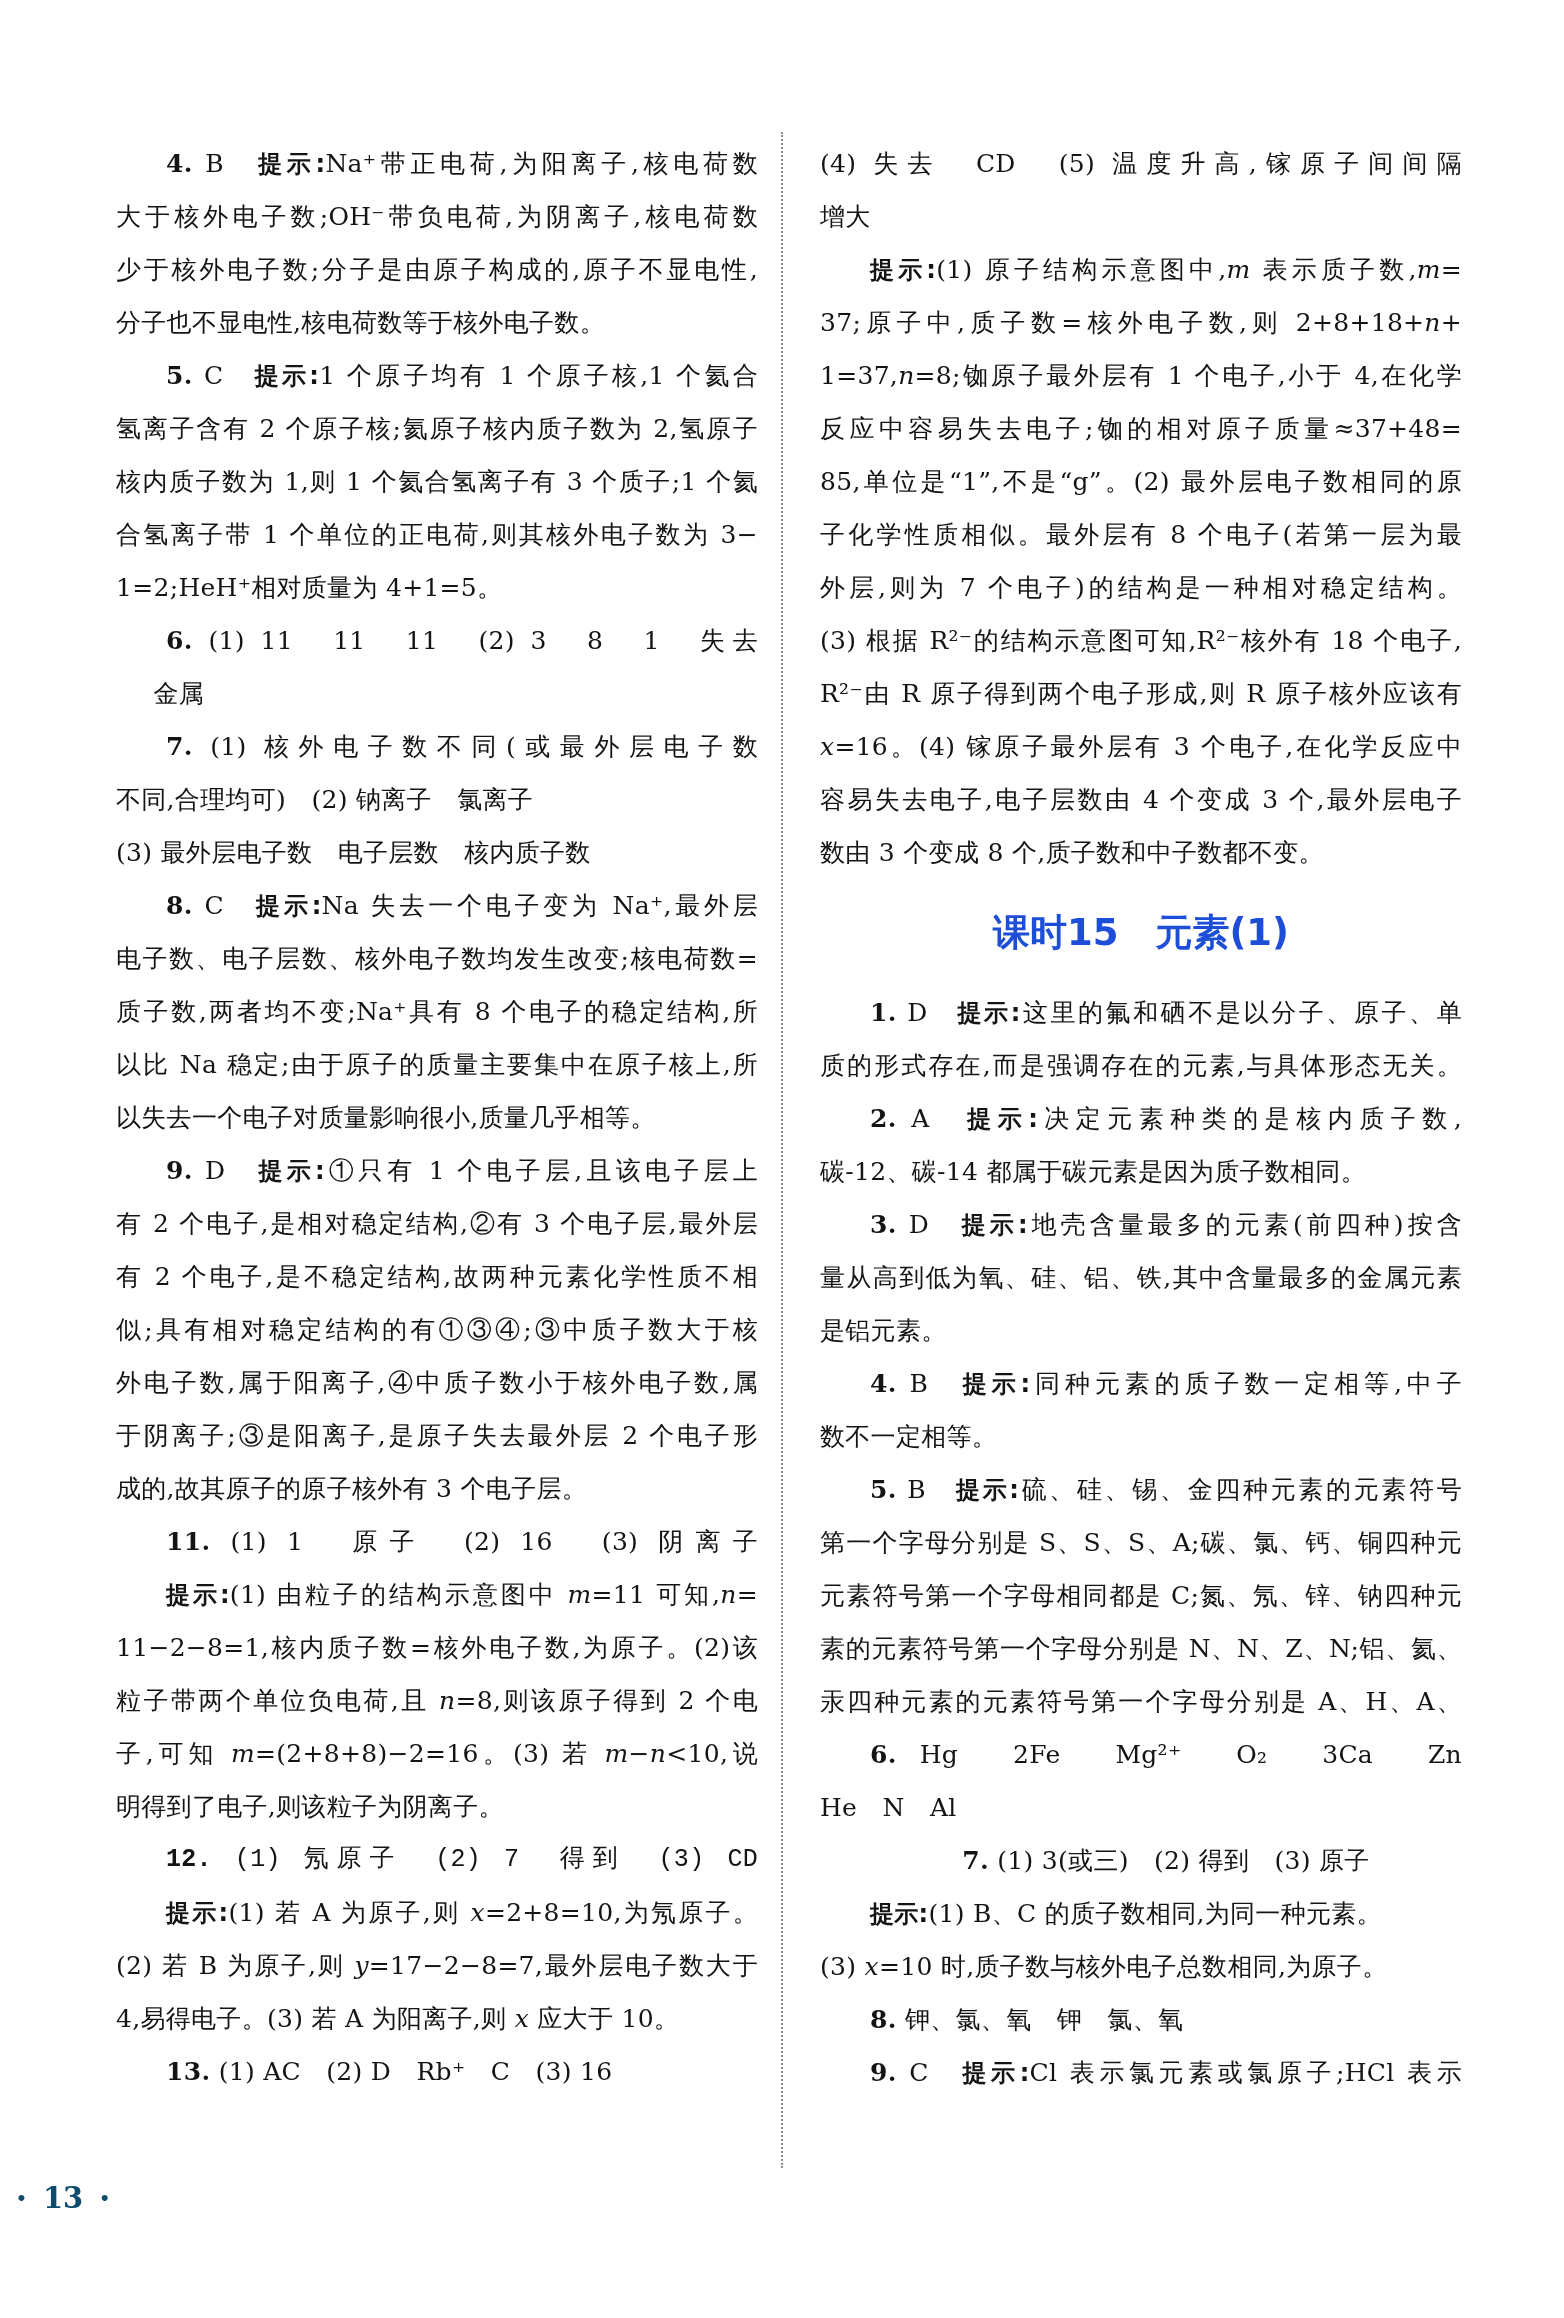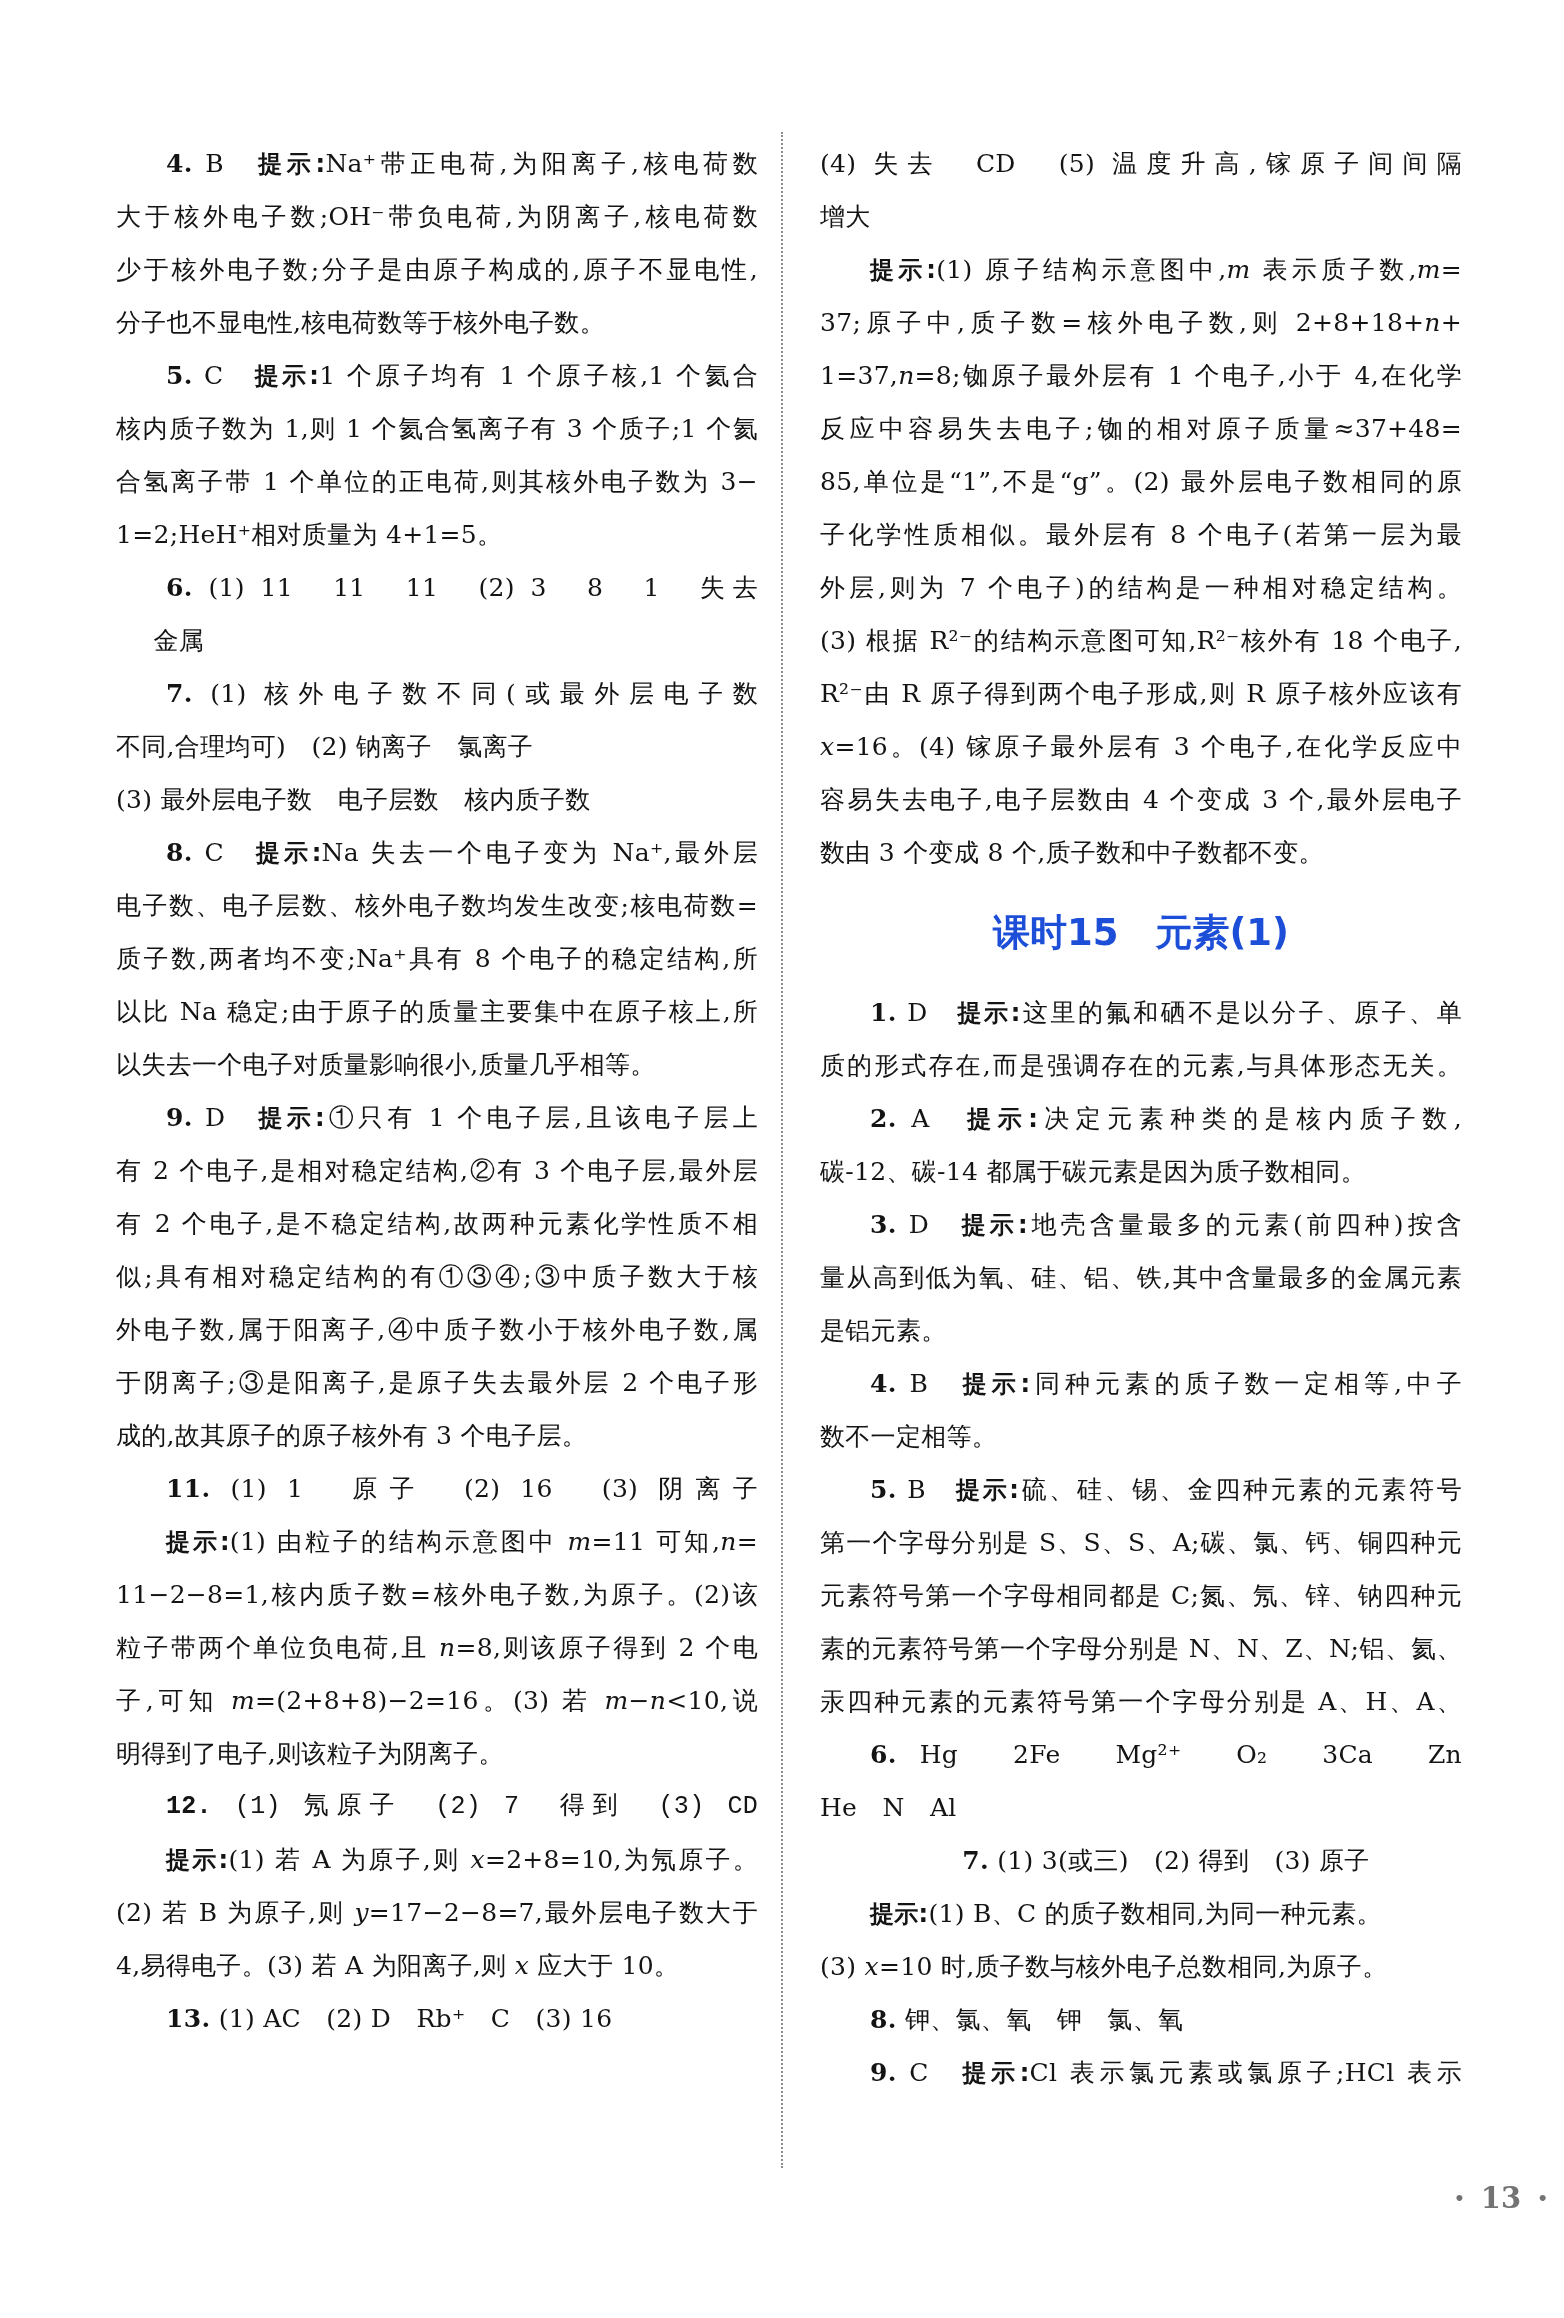--- a/index.html
+++ b/index.html
@@ -40,42 +40,43 @@
   .heading{
     height:107px;
     display:flex;align-items:center;justify-content:center;
     font-family:"DejaVu Sans","Liberation Sans",sans-serif;
     font-weight:bold;
     font-size:37px;
     color:#1d4ed8;
   }
   .footer{
     position:absolute;left:0;right:0;top:2181px;
-    text-align:right;
+    text-align:left;
     font-weight:bold;
     font-size:29px;
-    color:#737373;
+    color:#0c4a6e;
   }
   .footer .dot{
     font-size:17px;
     vertical-align:4px;
     padding:0 16px;
     font-weight:bold;
   }
 </style>
 </head>
 <body>
 
 <div class="page">
   <div class="col col-left">
       <div class="line fill" style="text-indent: 2em;"><b class="no">4.</b> B　<b class="hint">提示:</b>Na⁺带正电荷,为阳离子,核电荷数</div>
       <div class="line fill">大于核外电子数;OH⁻带负电荷,为阴离子,核电荷数</div>
       <div class="line fill">少于核外电子数;分子是由原子构成的,原子不显电性,</div>
       <div class="line">分子也不显电性,核电荷数等于核外电子数。</div>
       <div class="line fill" style="text-indent: 2em;"><b class="no">5.</b> C　<b class="hint">提示:</b>1 个原子均有 1 个原子核,1 个氦合</div>
+      <div class="line fill">氢离子含有 2 个原子核;氦原子核内质子数为 2,氢原子</div>
       <div class="line fill">核内质子数为 1,则 1 个氦合氢离子有 3 个质子;1 个氦</div>
       <div class="line fill">合氢离子带 1 个单位的正电荷,则其核外电子数为 3−</div>
       <div class="line">1=2;HeH⁺相对质量为 4+1=5。</div>
       <div class="line fill" style="text-indent: 2em;"><b class="no">6.</b> (1) 11　11　11　(2) 3　8　1　失去</div>
       <div class="line" style="text-indent: 1.5em;">金属</div>
       <div class="line fill" style="text-indent: 2em;"><b class="no">7.</b> (1) 核外电子数不同(或最外层电子数</div>
       <div class="line">不同,合理均可)　(2) 钠离子　氯离子</div>
       <div class="line">(3) 最外层电子数　电子层数　核内质子数</div>
       <div class="line fill" style="text-indent: 2em;"><b class="no">8.</b> C　<b class="hint">提示:</b>Na 失去一个电子变为 Na⁺,最外层</div>
       <div class="line fill">电子数、电子层数、核外电子数均发生改变;核电荷数=</div>

